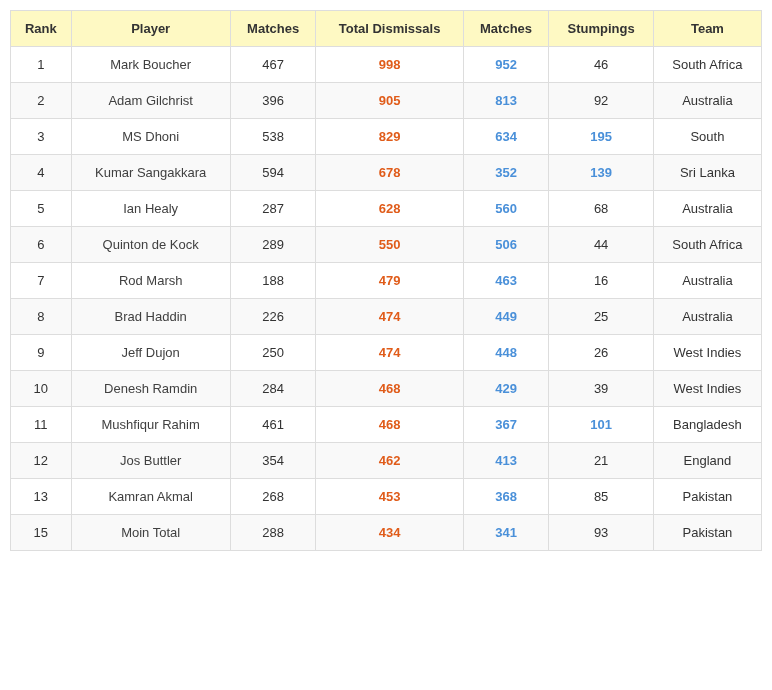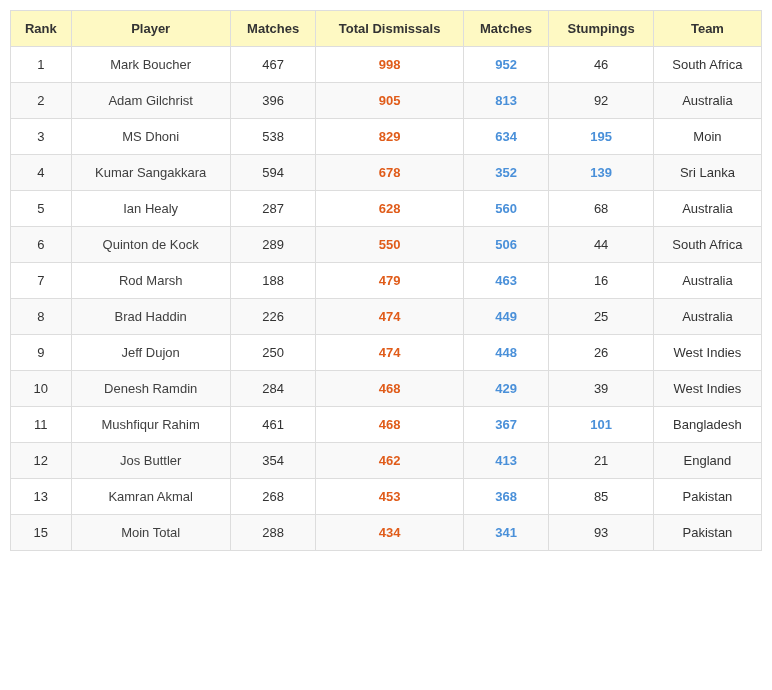--- a/index.html
+++ b/index.html
@@ -82,21 +82,21 @@
         <td class="stumpings-low">92</td>
         <td class="team">Australia</td>
       </tr>
       <tr>
         <td class="rank">3</td>
         <td class="player-name">MS Dhoni</td>
         <td class="matches">538</td>
         <td class="dismissals">829</td>
         <td class="catches">634</td>
         <td class="stumpings-high">195</td>
-        <td class="team">Moin</td>
+        <td class="team">South</td>
       </tr>
       <tr>
         <td class="rank">4</td>
         <td class="player-name">Kumar Sangakkara</td>
         <td class="matches">594</td>
         <td class="dismissals">678</td>
         <td class="catches">352</td>
         <td class="stumpings-high">139</td>
         <td class="team">Sri Lanka</td>
       </tr>

